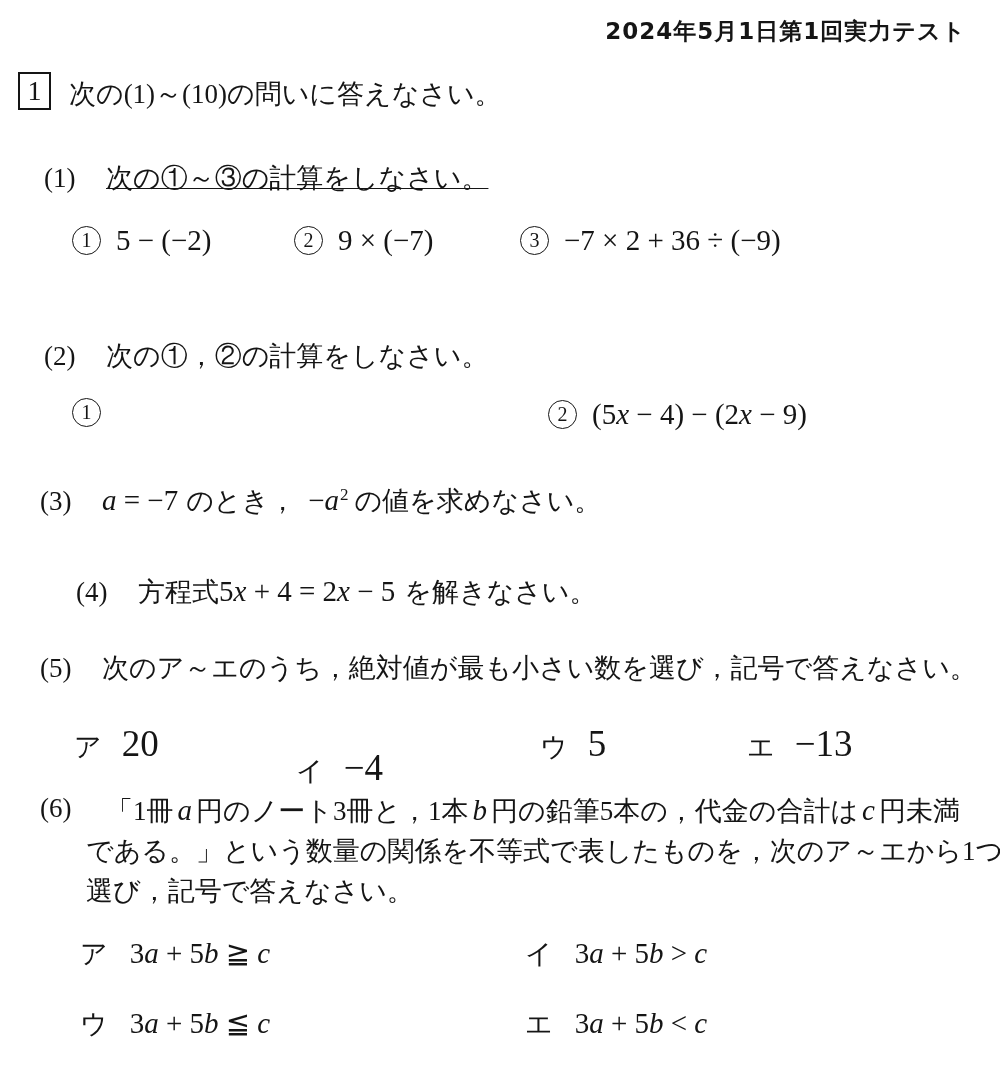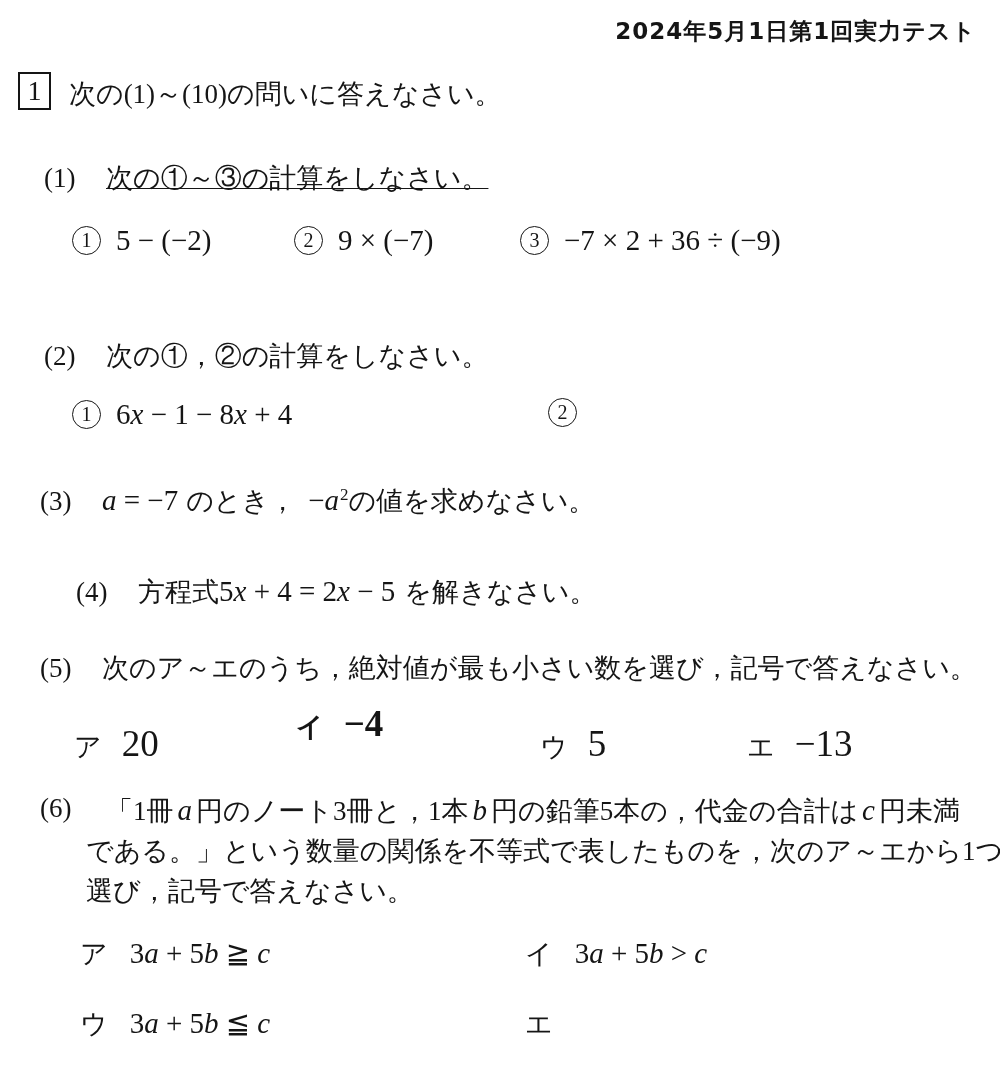--- a/index.html
+++ b/index.html
@@ -39,21 +39,21 @@
   .optkey { font-size:27px; }
   .optval { font-size:37px; margin-left:20px; }
   .choicerow { display:flex; align-items:baseline; }
   .choicekey { font-size:27px; margin-right:22px; }
 </style>
 </head>
 <body>
 
 <div>
 
-  <div class="abs header" style="top:16px; right:24px;">2024年5月1日第1回実力テスト</div>
+  <div class="abs header" style="top:16px; right:34px;">2024年5月1日第1回実力テスト</div>
 
   <div class="abs mainrow" style="left:18px; top:72px;">
     <span class="boxnum">1</span>
     <span class="jp" style="padding-top:4px;">次の(1)～(10)の問いに答えなさい。</span>
   </div>
 
   <div class="abs" style="left:44px; top:160px;text-decoration:underline;">
     <span class="qlabel">(1)</span><span class="jp">次の①～③の計算をしなさい。</span>
   </div>
 
@@ -69,42 +69,42 @@
     <span class="circ">3</span>
     <span class="math">−7 × 2 + 36 ÷ (−9)</span>
   </div>
 
   <div class="abs" style="left:44px; top:338px;">
     <span class="qlabel">(2)</span><span class="jp">次の①，②の計算をしなさい。</span>
   </div>
 
   <div class="abs item" style="left:72px; top:398px;">
     <span class="circ">1</span>
-    <span class="math"><span>6</span><span class="v">x</span><span> − 1 − 8</span><span class="v">x</span><span> + 4</span></span>
   </div>
   <div class="abs item" style="left:548px; top:398px;">
     <span class="circ">2</span>
+    <span class="math"><span>(5</span><span class="v">x</span><span> − 4) − (2</span><span class="v">x</span><span> − 9)</span></span>
   </div>
 
   <div class="abs" style="left:40px; top:483px;">
-    <span class="qlabel">(3)</span><span class="math"><span class="v">a</span><span> = −7</span></span><span class="jp" style="margin-left:8px;">のとき，</span><span class="math" style="margin-left:12px;"><span>−</span><span class="v">a</span><span class="sup">2</span></span><span class="jp" style="margin-left:0;">の値を求めなさい。</span>
+    <span class="qlabel">(3)</span><span class="math"><span class="v">a</span><span> = −7</span></span><span class="jp" style="margin-left:8px;">のとき，</span><span class="math" style="margin-left:12px;"><span>−</span><span class="v">a</span><span class="sup">2</span></span><span class="jp" style="margin-left:6px;">の値を求めなさい。</span>
   </div>
 
   <div class="abs" style="left:40px; top:574px;margin-left:36px;">
     <span class="qlabel">(4)</span><span class="jp">方程式</span><span class="math"><span>5</span><span class="v">x</span><span> + 4 = 2</span><span class="v">x</span><span> − 5</span></span><span class="jp" style="margin-left:9px;">を解きなさい。</span>
   </div>
 
   <div class="abs" style="left:40px; top:650px;">
     <span class="qlabel">(5)</span><span class="jp">次のア～エのうち，絶対値が最も小さい数を選び，記号で答えなさい。</span>
   </div>
 
   <div class="abs" style="left:74px; top:722px;">
     <span class="optkey">ア</span><span class="optval">20</span>
   </div>
-  <div class="abs" style="left:296px; top:702px;font-weight:bold;">
+  <div class="abs" style="left:296px; top:746px;">
     <span class="optkey">イ</span><span class="optval">−4</span>
   </div>
   <div class="abs" style="left:540px; top:722px;">
     <span class="optkey">ウ</span><span class="optval">5</span>
   </div>
   <div class="abs" style="left:747px; top:722px;">
     <span class="optkey">エ</span><span class="optval">−13</span>
   </div>
 
   <div class="abs" style="left:40px; top:793px;">
@@ -121,15 +121,16 @@
   <div class="abs choicerow" style="left:525px; top:936px;">
     <span class="choicekey">イ</span>
     <span class="math"><span>3</span><span class="v">a</span><span> + 5</span><span class="v">b</span><span> &gt; </span><span class="v">c</span></span>
   </div>
   <div class="abs choicerow" style="left:80px; top:1006px;">
     <span class="choicekey">ウ</span>
     <span class="math"><span>3</span><span class="v">a</span><span> + 5</span><span class="v">b</span><span> ≦ </span><span class="v">c</span></span>
   </div>
   <div class="abs choicerow" style="left:525px; top:1006px;">
     <span class="choicekey">エ</span>
+    <span class="math"><span>3</span><span class="v">a</span><span> + 5</span><span class="v">b</span><span> &lt; </span><span class="v">c</span></span>
   </div>
 
 </div>
 
 </body></html>

